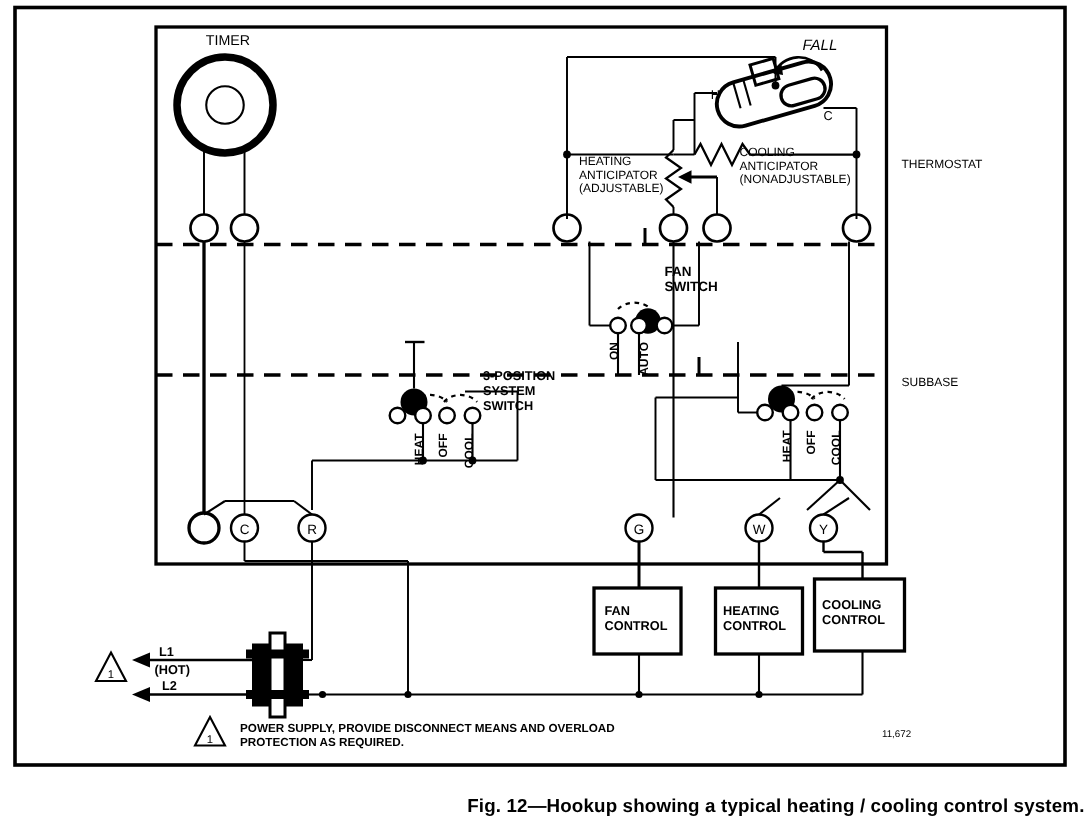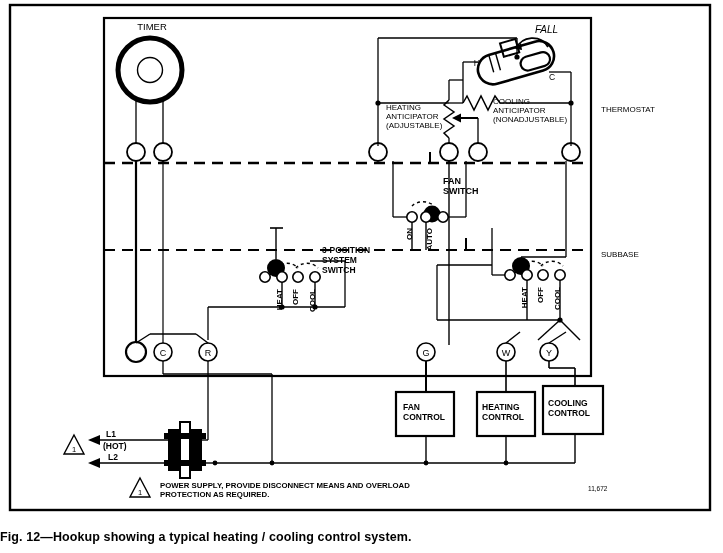--- a/index.html
+++ b/index.html
@@ -1,20 +1,20 @@
 <!DOCTYPE html>
 <html><head>
 <meta charset="utf-8">
 <style>
   html,body{margin:0;padding:0;background:#ffffff;}
   body{width:723px;height:553px;overflow:hidden;
        font-family:"Liberation Sans", sans-serif;color:#000;}
   #page{position:relative;width:723px;height:459px;text-decoration:underline;}
   #svgroot{position:absolute;left:0;top:0;}
-  .cap{position:absolute;left:0;top:530px;width:723px;text-align:left;
+  .cap{position:absolute;left:0;top:530px;width:723px;text-align:right;
        font-size:12.5px;font-weight:bold;letter-spacing:.1px;}
   text{font-family:"Liberation Sans", sans-serif;fill:#000;}
 </style>
 </head>
 <body>
 
 <div id="page">
 
 <svg id="svgroot" width="723" height="553" viewBox="0 0 723 553">
 

